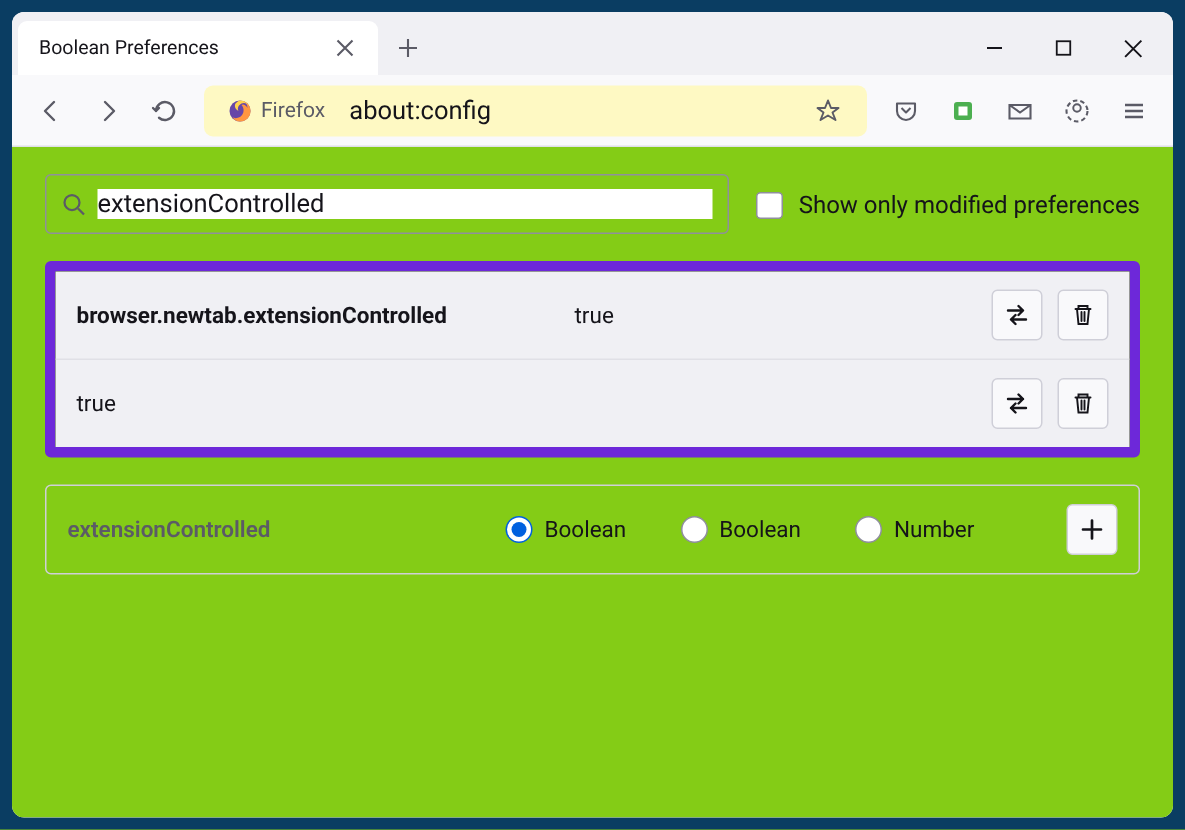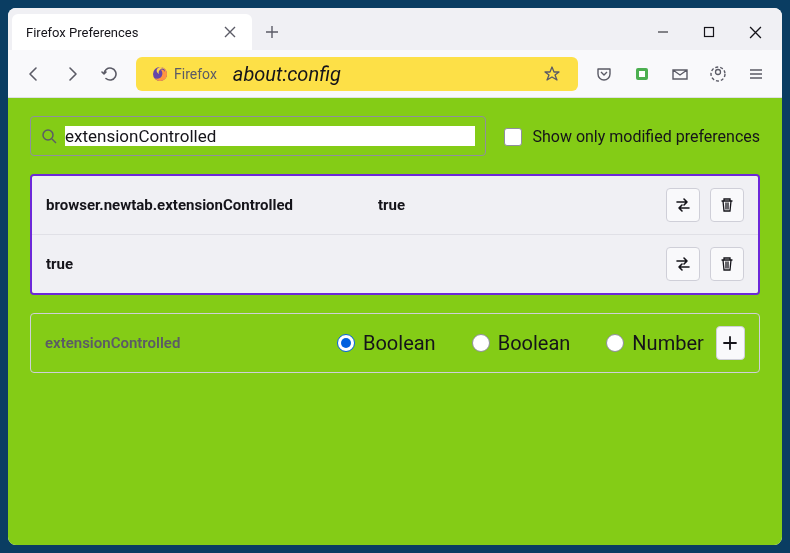--- a/index.html
+++ b/index.html
@@ -7,57 +7,57 @@
 .window { background: #fff; border-radius: 8px; overflow: hidden; height: 537px; display: flex; flex-direction: column; }
 .titlebar { display: flex; align-items: center; height: 42px; background: #f0f0f4; padding: 6px 4px 0 4px; }
 .tab { display: flex; align-items: center; background: #fff; border-radius: 6px 6px 0 0; padding: 0 10px 0 14px; height: 36px; min-width: 240px; font-size: 13px; color: #15141a; gap: 8px; }
 .tab-title { flex: 1; }
 .tab-close { width: 24px; height: 24px; display: flex; align-items: center; justify-content: center; color: #5b5b66; border-radius: 4px; cursor: pointer; }
 .newtab-btn { width: 32px; height: 32px; display: flex; align-items: center; justify-content: center; margin-left: 4px; color: #5b5b66; border-radius: 4px; cursor: pointer; }
 .spacer { flex: 1; }
 .winbtn { width: 46px; height: 36px; display: flex; align-items: center; justify-content: center; color: #15141a; }
 .toolbar { display: flex; align-items: center; height: 48px; padding: 0 8px; gap: 2px; background: #f9f9fb; border-bottom: 1px solid #e0e0e6; }
 .navbtn { width: 36px; height: 36px; display: flex; align-items: center; justify-content: center; border-radius: 4px; color: #5b5b66; cursor: pointer; }
-.urlbar { flex: 1; display: flex; align-items: center; height: 34px; background: #fde047; border-radius: 6px; margin: 0 6px; padding: 0 8px; gap: 8px; }
+.urlbar { flex: 1; display: flex; align-items: center; height: 34px; background: #fef9c3; border-radius: 6px; margin: 0 6px; padding: 0 8px; gap: 8px; }
 .identity-box { display: flex; align-items: center; gap: 6px; padding: 2px 8px; border-radius: 4px; }
 .ffx-icon { width: 16px; height: 16px; }
 .identity-label { font-size: 14px; color: #5b5b66; }
-.urlinput { flex: 1; border: none; background: transparent; font-size: 20px; color: #15141a; outline: none; font-style: italic; }
+.urlinput { flex: 1; border: none; background: transparent; font-size: 17px; color: #15141a; outline: none; }
 .urlbar-end { display: flex; align-items: center; }
 .content { flex: 1; background: #84cc16; overflow-y: auto; }
 .searchrow { display: flex; align-items: center; padding: 18px 22px; gap: 18px; }
 .searchbox { flex: 1; display: flex; align-items: center; height: 40px; border: 1px solid #8f8f9d; border-radius: 4px; padding: 0 10px; gap: 8px; max-width: 460px; }
 .searchbox input { flex: 1; border: none; outline: none; font-size: 17px; color: #15141a; }
 .checkbox-row { display: flex; align-items: flex-end; gap: 10px; font-size: 16px; color: #15141a; }
 .cbox { width: 18px; height: 18px; border: 1px solid #8f8f9d; border-radius: 3px; background: #fff; }
-.prefs { margin: 0 22px; border: 2px solid #6d28d9; border-radius: 4px; overflow: hidden; }
+.prefs { margin: 0 22px; border: 7px solid #6d28d9; border-radius: 4px; overflow: hidden; }
 .pref-row { display: flex; align-items: center; padding: 12px 14px; border-bottom: 1px solid #e0e0e6; background: #f0f0f4; min-height: 48px; gap: 12px; }
 .pref-row:last-child { border-bottom: none; }
 .pref-name { flex: 0 0 320px; font-size: 15px; font-weight: 700; color: #15141a; word-break: break-word; }
-.pref-value { flex: 1; font-size: 15px; font-weight: 700; color: #15141a; }
+.pref-value { flex: 1; font-size: 15px; font-weight: 400; color: #15141a; }
 .pref-actions { display: flex; gap: 10px; }
 .iconbtn { width: 34px; height: 34px; border: 1px solid #cfcfd8; border-radius: 4px; background: #f9f9fb; display: flex; align-items: center; justify-content: center; cursor: pointer; }
 .addrow-wrap { margin: 18px 22px 0 22px; border: 1px solid #cfcfd8; border-radius: 4px; }
 .addrow { display: flex; align-items: center; padding: 12px 14px; min-height: 54px; gap: 12px; }
 .add-name { flex: 0 0 280px; font-size: 15px; font-weight: 600; color: #5b5b66; }
 .radios { flex: 1; display: flex; gap: 36px; }
-.radio-opt { display: flex; align-items: center; gap: 8px; font-size: 20px; color: #15141a; }
+.radio-opt { display: flex; align-items: center; gap: 8px; font-size: 15px; color: #15141a; }
 .radio { width: 18px; height: 18px; border: 1px solid #8f8f9d; border-radius: 50%; display: flex; align-items: center; justify-content: center; background: #fff; }
 .radio.checked { border-color: #0060df; }
 .radio.checked::after { content: ''; width: 10px; height: 10px; border-radius: 50%; background: #0060df; }
 svg { display: block; }
 </style>
 </head>
 <body>
 
 <div class="window">
 
   <div class="titlebar">
     <div class="tab">
-      <span class="tab-title">Firefox Preferences</span>
+      <span class="tab-title">Boolean Preferences</span>
       <span class="tab-close">
         <svg width="12" height="12" viewBox="0 0 12 12">
             <path d="M1 1 L11 11 M11 1 L1 11" stroke="#5b5b66" stroke-width="1.4" fill="none"></path>
           </svg>
       </span>
     </div>
     <div class="newtab-btn">
       <svg width="14" height="14" viewBox="0 0 14 14">
           <path d="M7 1 V13 M1 7 H13" stroke="#5b5b66" stroke-width="1.4"></path>
         </svg>

